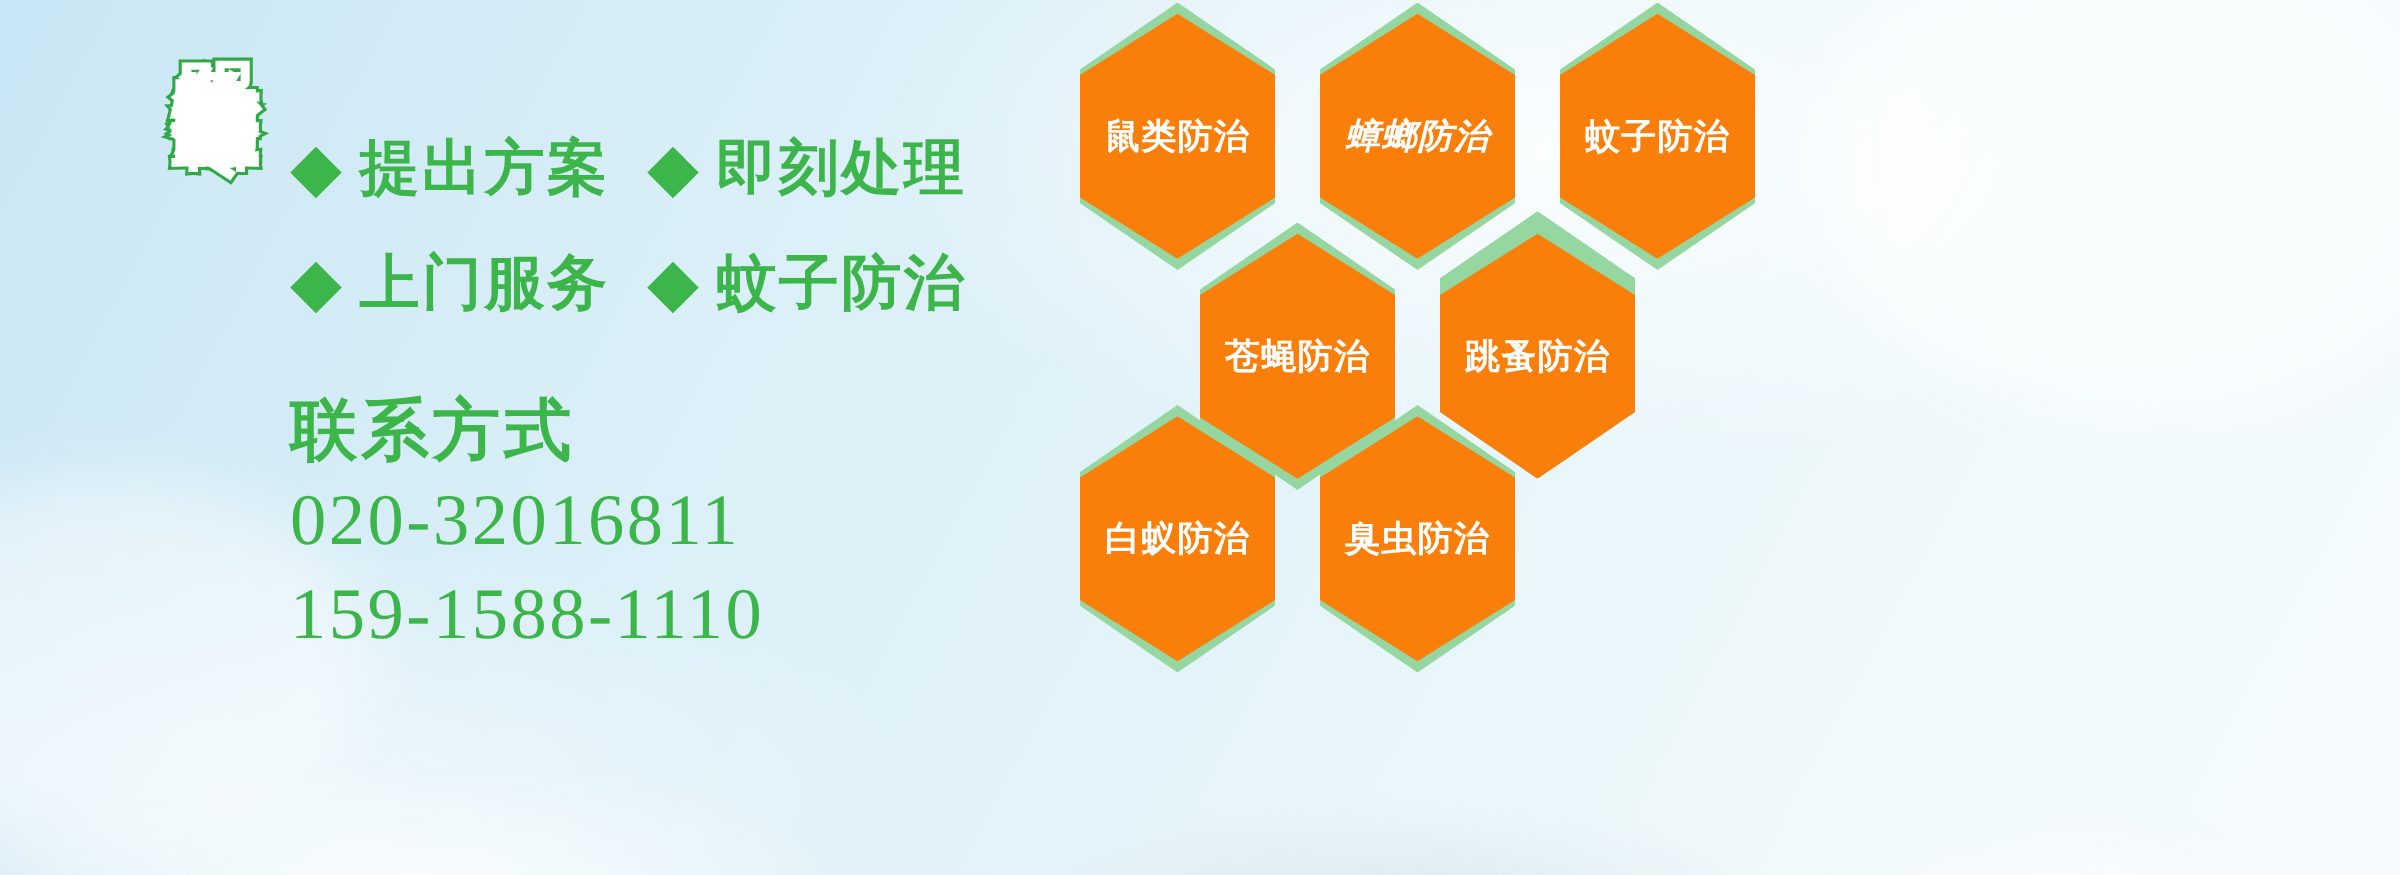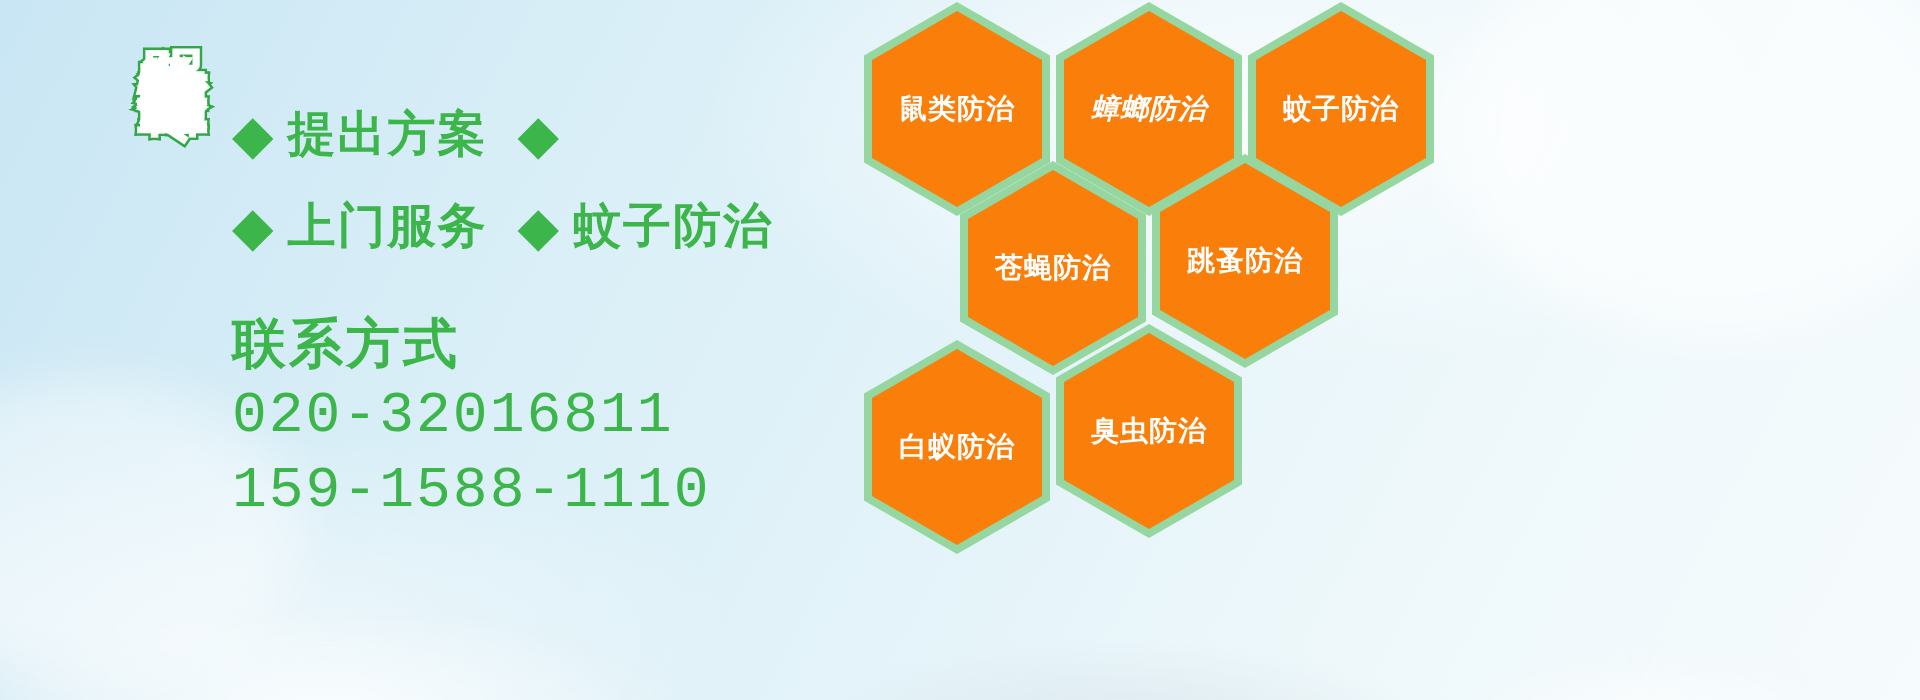--- a/index.html
+++ b/index.html
@@ -43,26 +43,26 @@
     color:#3cb54a;font-weight:bold;font-size:48px;letter-spacing:2px;
     font-family:"DejaVu Sans","Liberation Sans",sans-serif;
   }
   .slogan-gap{width:30px;}
 
   
   #contact{position:absolute;left:232px;top:310px;width:640px;text-align:left;color:#3cb54a;}
   #contact-title{font-size:54px;font-weight:bold;letter-spacing:3px;
     font-family:"DejaVu Sans","Liberation Sans",sans-serif;line-height:1.25;}
   .phone{font-size:58px;font-weight:normal;letter-spacing:2px;line-height:1.3;
-    font-family:Liberation Mono, monospace;}
+    font-family:Liberation Serif, serif;}
 
   
   #honeycomb{position:absolute;left:858px;top:-6px;width:600px;height:580px;}
   .hex{
-    position:absolute;width:186px;height:214px;
+    position:absolute;width:156px;height:214px;
     clip-path:polygon(50% 0%,100% 25%,100% 75%,50% 100%,0% 75%,0% 25%);
     background:#96d6a0;
     display:flex;align-items:center;justify-content:center;
   }
   .hex-inner{
     width:170px;height:196px;
     clip-path:polygon(50% 0%,100% 25%,100% 75%,50% 100%,0% 75%,0% 25%);
     background:#F97E0A;
     display:flex;align-items:center;justify-content:center;
   }
@@ -82,20 +82,21 @@
 
   <div id="vertical-title">专业有害生物防治服务</div>
 
   <div id="slogan">
 
     <div class="slogan-row">
       <span class="bullet">◆</span>
       <span class="slogan-text">提出方案</span>
       <span class="slogan-gap"></span>
       <span class="bullet">◆</span>
+      <span class="slogan-text">即刻处理</span>
     </div>
 
     <div class="slogan-row">
       <span class="bullet">◆</span>
       <span class="slogan-text">上门服务</span>
       <span class="slogan-gap"></span>
       <span class="bullet">◆</span>
       <span class="slogan-text">蚊子防治</span>
     </div>
 
@@ -120,33 +121,33 @@
         <span class="hex-label">蟑螂防治</span>
       </div>
     </div>
 
     <div class="hex" style="left:390px;top:8px;">
       <div class="hex-inner">
         <span class="hex-label">蚊子防治</span>
       </div>
     </div>
 
-    <div class="hex" style="left:102px;top:167px;">
+    <div class="hex" style="left:102px;top:184px;">
       <div class="hex-inner">
         <span class="hex-label">苍蝇防治</span>
       </div>
     </div>
 
-    <div class="hex" style="left:294px;top:160px;">
+    <div class="hex" style="left:294px;top:175px;align-items:flex-end;">
       <div class="hex-inner">
         <span class="hex-label">跳蚤防治</span>
       </div>
     </div>
 
-    <div class="hex" style="left:6px;top:346px;">
+    <div class="hex" style="left:6px;top:330px;">
       <div class="hex-inner">
         <span class="hex-label">白蚁防治</span>
       </div>
     </div>
 
     <div class="hex" style="left:198px;top:330px;">
       <div class="hex-inner">
         <span class="hex-label">臭虫防治</span>
       </div>
     </div>

